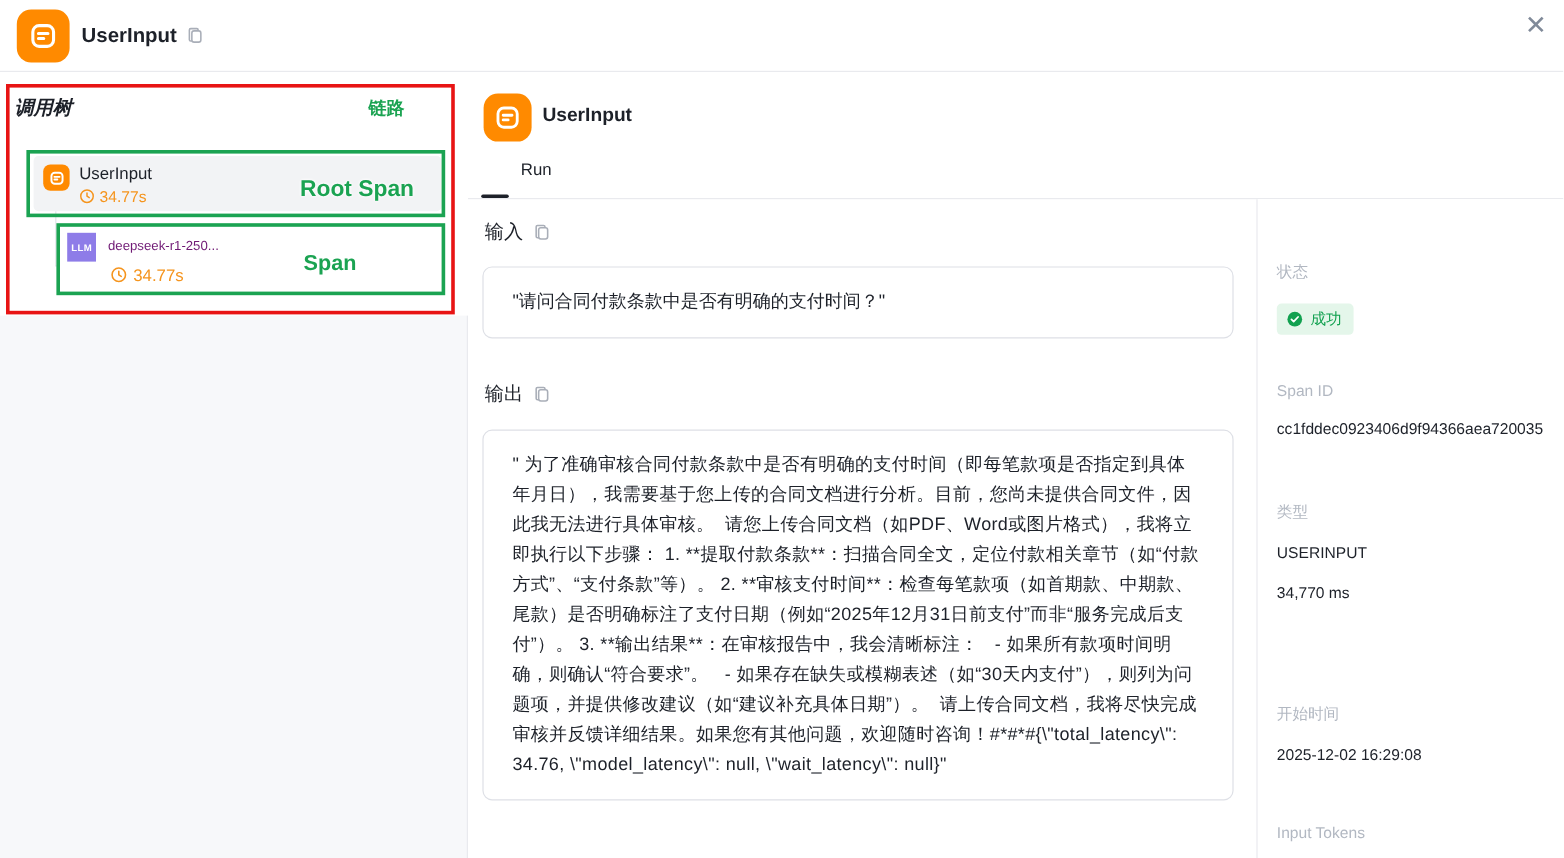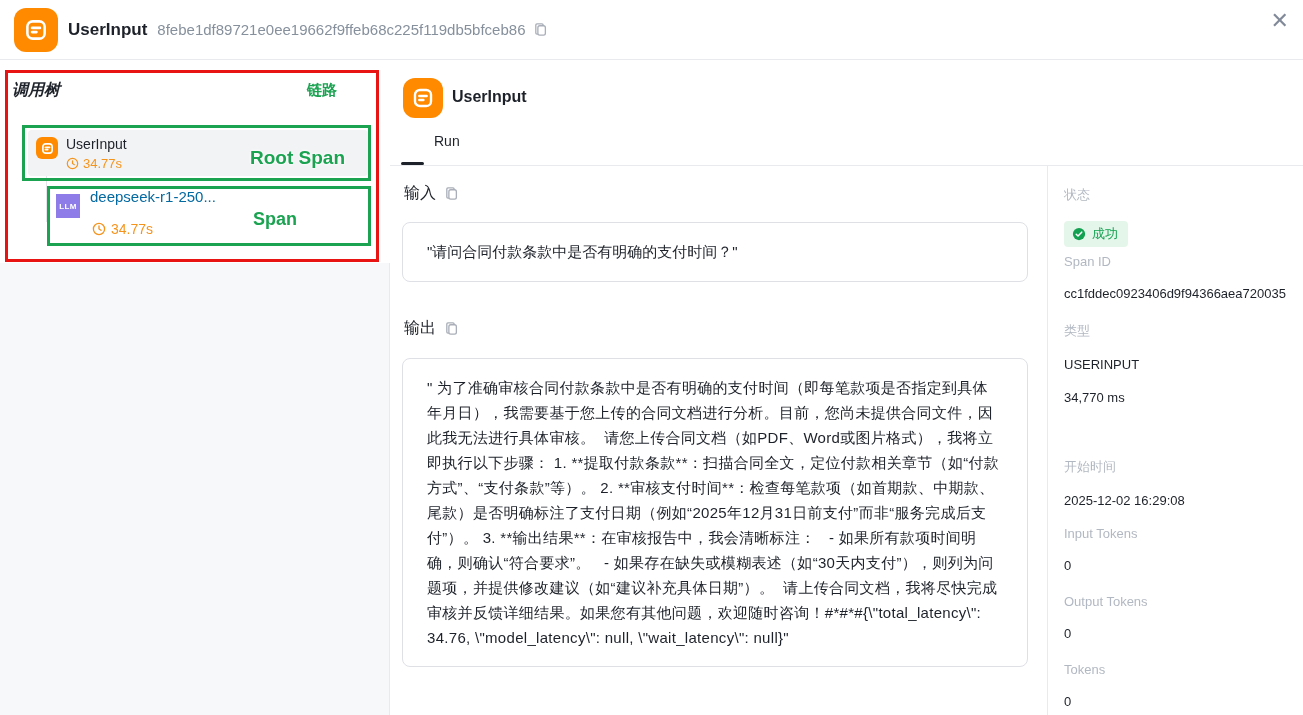--- a/index.html
+++ b/index.html
@@ -34,21 +34,21 @@
                    display:flex; align-items:center; gap:4px; }
   .node-duration svg { display:block; }
 
   .tree-connector-v { position:absolute; left:46px; top:116px; width:1px; height:46px; background:#e2e4e9; }
   .tree-connector-h { position:absolute; left:46px; top:161px; width:9px; height:1px; background:#e2e4e9; }
 
   .tree-row-child { position:absolute; left:48px; top:128px; width:320px; height:58px; background:#fff; cursor:pointer; }
   .llm-icon { position:absolute; left:8px; top:6px; width:24px; height:24px; border-radius:0;
               background:#8e7ce8; color:#fff; font-size:8px; font-weight:700;
               display:flex; align-items:center; justify-content:center; letter-spacing:.3px; }
-  .child-label { position:absolute; left:42px; top:0; font-size:15px; color:#0369a1; }
+  .child-label { position:absolute; left:42px; top:11px; font-size:11px; color:#701a75; }
   .child-duration { position:absolute; left:44px; top:33px; font-size:14px; color:#f5941d;
                     display:flex; align-items:center; gap:5px; }
 
   
   .main { position:absolute; left:390px; top:60px; width:657px; height:655px; background:#fff; }
   .main-header-icon { position:absolute; left:13px; top:18px; width:40px; height:40px;
                       border-radius:12px; background:#ff8a00; display:flex; align-items:center; justify-content:center; }
   .main-title { position:absolute; left:62px; top:28px; font-size:16px; font-weight:700; }
   .tab-run { position:absolute; left:12px; top:73px; font-size:14px; font-weight:500; color:#1d2129; cursor:pointer;margin-left:32px; }
   .tab-underline { position:absolute; left:11px; top:102px; width:23px; height:3px; background:#1d2129; border-radius:2px; }
@@ -60,21 +60,21 @@
             border-radius:8px; padding:16px 24px; font-size:15px; line-height:25px; color:#1d2129;
             white-space:pre-wrap; overflow-wrap:anywhere; }
   .input-box { top:162px; min-height:60px; }
   .output-section-label { position:absolute; left:14px; top:258px; }
   .output-box { top:298px; min-height:303px; letter-spacing:.3px; }
 
   
   .right-sidebar { position:absolute; left:1047px; top:166px; width:256px; height:549px;
                    background:#fff; border-left:1px solid #e9eaee; padding:20px 16px 0 16px; }
   .field { height:68px; }
-  .field-label { font-size:13px; color:#b2b8c2; margin-bottom:17px; }
+  .field-label { font-size:13px; color:#b2b8c2; margin-bottom:17px;margin-top:32px; }
   .field-value { font-size:13px; color:#1d2129; }
   .status-badge { display:inline-flex; align-items:center; gap:6px; background:#e4f6ea;
                   border-radius:4px; padding:4px 10px 4px 8px; font-size:13px; color:#12a150; font-weight:500; }
   .status-badge svg { display:block; }
 
   
   .anno { position:absolute; pointer-events:none; }
   .anno-red { left:5px; top:70px; width:374px; height:192px; border:3px solid #e81414; }
   .anno-green-root { left:22px; top:125px; width:349px; height:56px; border:3px solid #1ba352; }
   .anno-green-child { left:47px; top:186px; width:324px; height:60px; border:3px solid #1ba352; }
@@ -89,21 +89,20 @@
 <div class="app">
 
   <div class="topbar">
     <div class="app-icon">
       <svg width="28" height="28" viewBox="0 0 24 24">
         <rect x="4.6" y="4.6" width="14.8" height="14.8" rx="4.5" fill="none" stroke="#fff" stroke-width="2.2"></rect>
         <path d="M8.6 10.2h6.8M8.6 13.8h3.8" stroke="#fff" stroke-width="2.2" stroke-linecap="round"></path>
       </svg>
     </div>
     <span class="topbar-title">UserInput</span>
-    <span class="topbar-id">8febe1df89721e0ee19662f9ffeb68c225f119db5bfceb86</span>
     <span class="copy-btn">
       <svg width="15" height="15" viewBox="0 0 16 16" fill="none" stroke="#a9aeb8" stroke-width="1.4">
         <rect x="5.2" y="4" width="8" height="10" rx="2"></rect>
         <path d="M10.8 4V3.2A1.2 1.2 0 0 0 9.6 2H4.2A1.2 1.2 0 0 0 3 3.2v8.6A1.2 1.2 0 0 0 4.2 13h1"></path>
       </svg>
     </span>
     <span class="close-btn">✕</span>
   </div>
 
   <div class="left-region">

